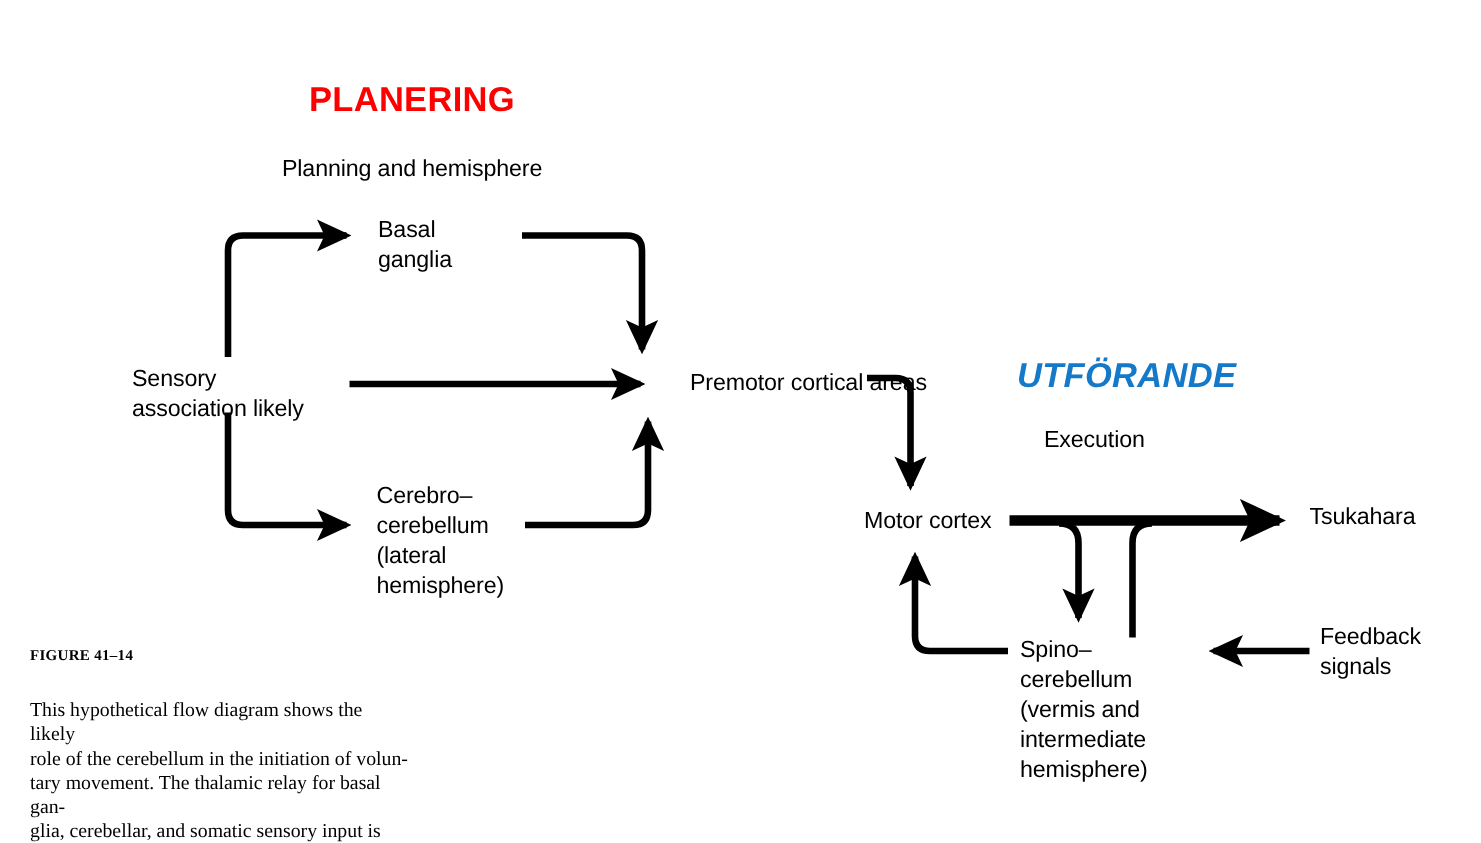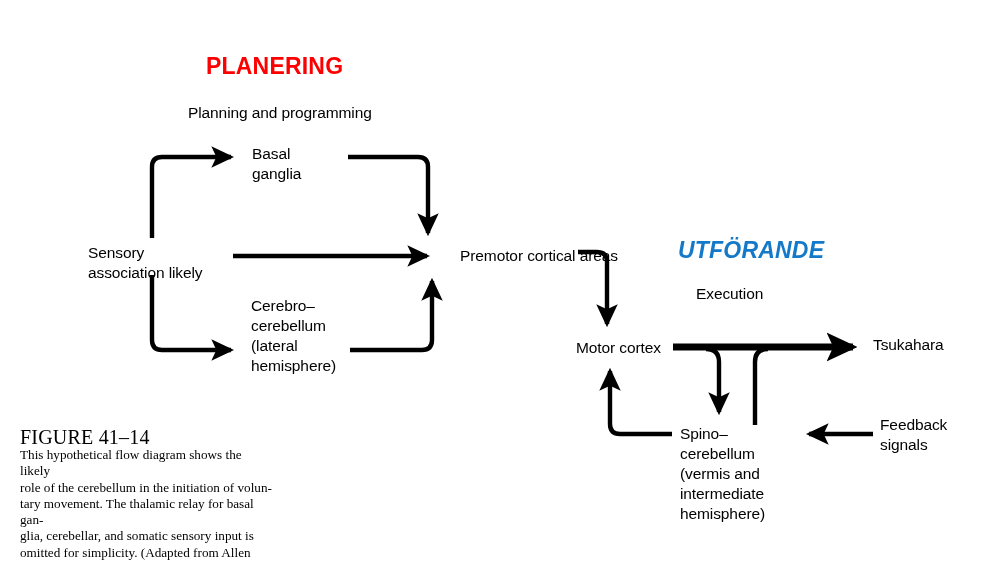--- a/index.html
+++ b/index.html
@@ -57,25 +57,25 @@
 
   #caption {
     position: absolute;
     left: 20px;
     top: 429px;
     width: 252px;
     font-family: "Liberation Serif", serif;
     color: #000000;
   }
   #caption-title {
-    font-size: 20px;
-    font-weight: normal;
+    font-size: 10px;
+    font-weight: bold;
     line-height: 17px;
     letter-spacing: 0.2px;
-    margin-bottom: 1px;
+    margin-bottom: 19px;
   }
   #caption-body {
     font-size: 13.2px;
     line-height: 16.3px;
     white-space: pre-line;
   }
 </style>
 </head>
 <body>
 
@@ -115,31 +115,31 @@
 
       <path d="M 873 434 L 809 434" marker-end="url(#ah)"></path>
 
     </g>
   </svg>
 
   <div class="heading" id="heading-planering" style="color:#FF0000;">PLANERING</div>
 
   <div class="heading" id="heading-utforande" style="color:#1479C8;">UTFÖRANDE</div>
 
-  <div class="lbl" id="lbl-planning">Planning and programming</div>
+  <div class="lbl" id="lbl-planning">Planning and hemisphere</div>
 
   <div class="lbl" id="lbl-basal" style="white-space: pre-line;">Basal
 ganglia</div>
 
   <div class="lbl" id="lbl-sensory" style="white-space: pre-line;">Sensory
 association likely</div>
 
   <div class="lbl" id="lbl-premotor">Premotor cortical areas</div>
 
-  <div class="lbl" id="lbl-cerebro" style="white-space: pre-line;">Cerebro–
+  <div class="lbl" id="lbl-cerebro" style="white-space: pre-line; margin-top: 25px;">Cerebro–
 cerebellum
 (lateral
 hemisphere)</div>
 
   <div class="lbl" id="lbl-execution">Execution</div>
 
   <div class="lbl" id="lbl-motorcortex">Motor cortex</div>
 
   <div class="lbl" id="lbl-movement">Tsukahara</div>
 

